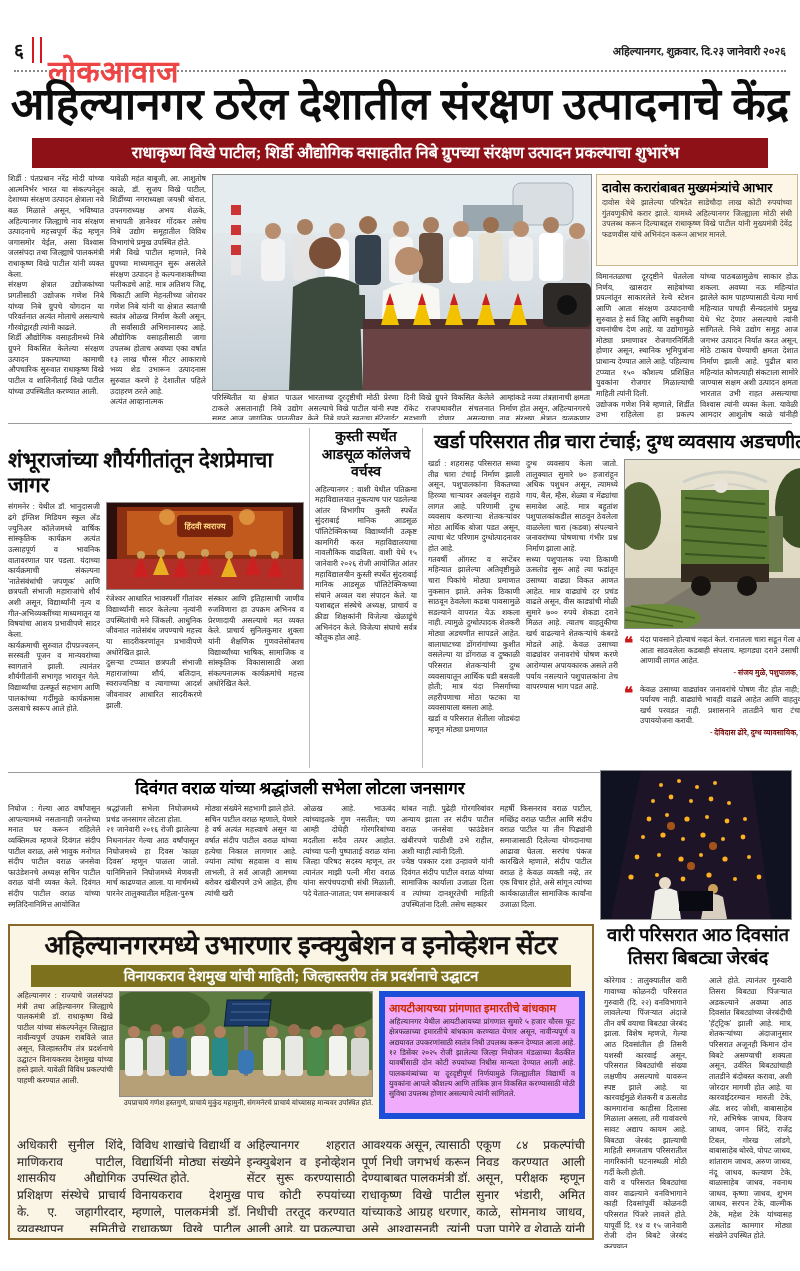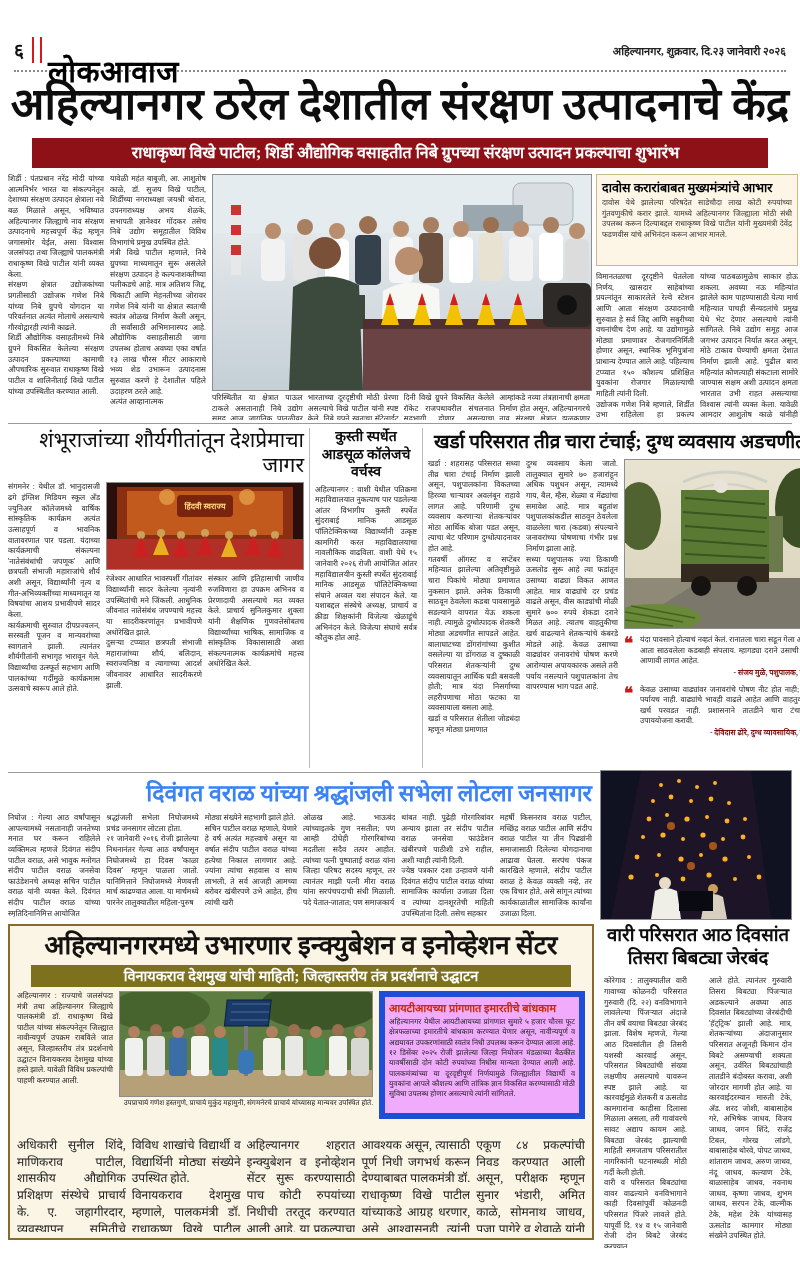--- a/index.html
+++ b/index.html
@@ -3,21 +3,21 @@
 <meta charset="utf-8">
 <style>
   html,body{margin:0;padding:0;background:#ffffff;}
   .page{position:relative;width:800px;height:1271px;background:#ffffff;overflow:hidden;
         font-family:"Liberation Serif","DejaVu Serif",serif;color:#1c1c1c;}
   
   .hdr{position:absolute;top:30px;left:14px;right:14px;height:40px;
        border-bottom:2px dotted #8a8a8a;display:flex;align-items:center;}
   .pageno{font-size:19px;font-weight:bold;color:#111;margin-right:8px;}
   .mastbars{width:6px;height:26px;border-left:2px solid #d6181f;border-right:2px solid #d6181f;margin-right:6px;}
-  .masthead{font-size:30px;font-weight:900;color:#000000;letter-spacing:.5px;margin-top:40px;}
+  .masthead{font-size:30px;font-weight:900;color:#ef4444;letter-spacing:.5px;margin-top:40px;}
   .dateline{margin-left:auto;font-size:11px;color:#222;font-weight:bold;}
   
   .lead-headline{position:absolute;top:80px;left:0;width:800px;text-align:center;
       font-size:44px;line-height:1.15;font-weight:900;color:#0d0d0d;}
   .subhead-bar{position:absolute;top:138px;left:32px;right:32px;height:30px;background:#8e1118;
       color:#ffffff;font-weight:bold;font-size:16px;text-align:center;line-height:30px;overflow:hidden;padding-left:11px;}
   .lead-body{position:absolute;top:174px;left:8px;right:8px;height:246px;display:flex;gap:6px;}
   .col{white-space:pre-line;text-align:justify;font-size:7.6px;line-height:1.4;color:#222;overflow:hidden;}
   .w96{width:96px;flex:none;height:100%;}
   .lead-center{width:378px;flex:none;display:flex;flex-direction:column;}
@@ -28,39 +28,39 @@
   .davos{border:1px solid #c9b68a;background:#fdf6e7;padding:4px 5px;overflow:hidden;height:82px;}
   .davos-title{color:#000000;font-size:12.5px;font-weight:bold;margin-bottom:2px;}
   .davos-text{font-size:7.6px;line-height:1.4;text-align:justify;white-space:pre-line;color:#333;}
   .side2col{display:flex;gap:6px;margin-top:6px;flex:1;overflow:hidden;}
   .side2col .col{flex:1;}
   .rule{position:absolute;left:8px;right:8px;height:0;border-top:1px solid #9a9a9a;}
   
   .row2{position:absolute;top:428px;left:8px;right:8px;height:340px;display:flex;}
   .vdiv{width:1px;background:#bbb;margin:0 5px;flex:none;}
   .story2{width:296px;flex:none;display:flex;flex-direction:column;}
-  .s2-headline{font-size:21px;font-weight:400;text-align:right;color:#0d0d0d;line-height:1.2;margin-bottom:4px;}
+  .s2-headline{font-size:21px;font-weight:700;text-align:left;color:#0d0d0d;line-height:1.2;margin-bottom:4px;margin-top:20px;}
   .s2-content{display:flex;gap:6px;flex:1;overflow:hidden;}
   .s2-left{width:92px;flex:none;height:100%;}
   .s2-right{flex:1;display:flex;flex-direction:column;}
   .s2-cols{display:flex;gap:6px;margin-top:4px;flex:1;overflow:hidden;}
   .s2-cols .col{flex:1;}
   .story3{width:102px;flex:none;display:flex;flex-direction:column;}
   .s3-headline{font-size:14px;font-weight:900;text-align:center;line-height:1.25;margin-bottom:4px;color:#0d0d0d;}
   .story4{flex:1;display:flex;flex-direction:column;}
   .s4-headline{font-size:19px;font-weight:900;text-align:center;color:#0d0d0d;margin-bottom:5px;}
   .s4-content{display:flex;gap:6px;flex:1;overflow:hidden;}
   .s4-content .colx{width:92px;flex:none;height:100%;}
   .s4-right{flex:1;display:flex;flex-direction:column;}
   .quote{margin-top:6px;font-size:7.6px;line-height:1.4;text-align:justify;position:relative;padding-left:16px;}
   .qmark{position:absolute;left:0;top:0;color:#cc1a1a;font-size:17px;line-height:1;font-weight:bold;}
   .qattr{display:block;text-align:right;font-weight:bold;color:#7a1010;margin-top:1px;}
   
   .row3{position:absolute;top:776px;left:8px;width:584px;height:140px;}
-  .s5-headline{font-size:23px;font-weight:900;text-align:right;color:#3b82f6;margin-bottom:5px;}
+  .s5-headline{font-size:17px;font-weight:900;text-align:center;color:#000000;margin-bottom:5px;}
   .s5-cols{display:flex;gap:6px;height:104px;overflow:hidden;}
   .s5-cols .col{flex:1;}
   .candle-wrap{position:absolute;top:770px;left:600px;width:192px;height:150px;}
   
   .story6{position:absolute;top:924px;left:8px;width:586px;height:316px;background:#fbf5e6;
           border:2px solid #8a6a2a;box-sizing:border-box;padding:5px 7px;}
   .s6-headline{font-size:26px;font-weight:900;text-align:center;color:#141210;line-height:1.15;}
   .s6-bar{background:#7e711d;color:#fff;font-weight:bold;font-size:14.5px;text-align:center;
           line-height:22px;height:22px;margin:4px 14px;overflow:hidden;}
   .s6-content{display:flex;gap:6px;height:128px;overflow:hidden;margin-top:3px;}

